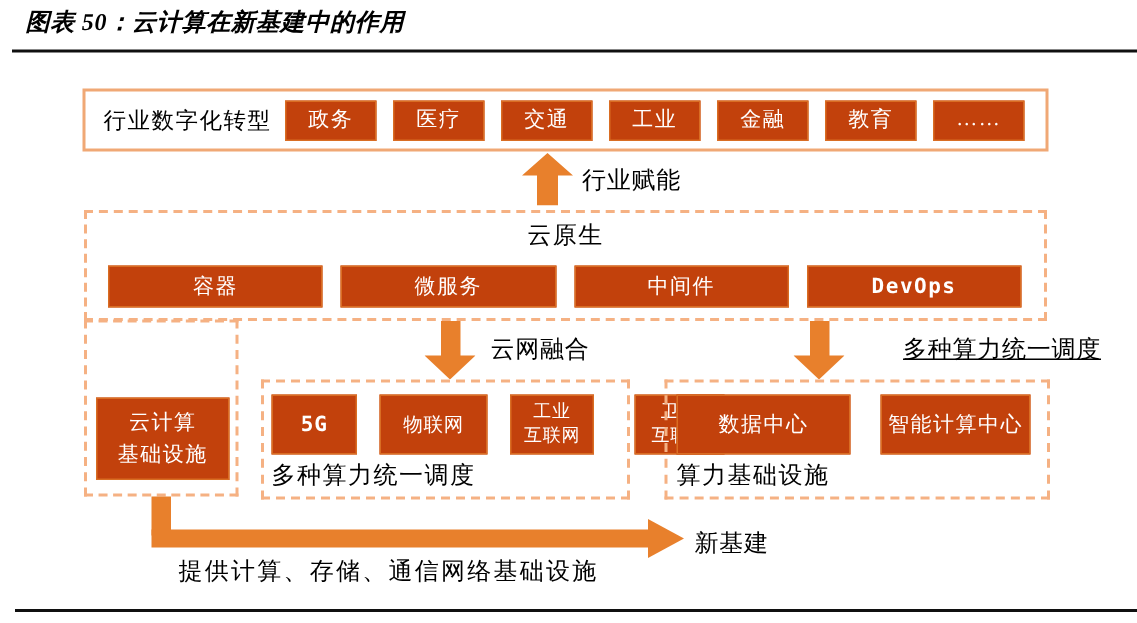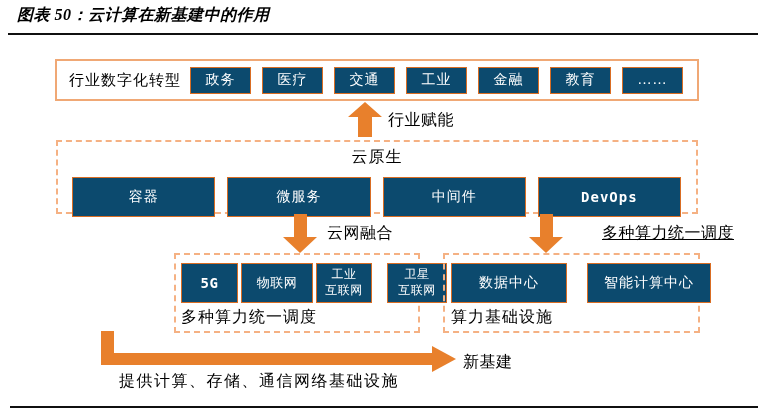--- a/index.html
+++ b/index.html
@@ -15,69 +15,69 @@
   .bottom-rule{position:absolute;left:10px;top:406px;width:748px;height:2px;background:#101010;}
 
   
   .top-box{
     position:absolute;left:55px;top:59px;width:644px;height:42px;box-sizing:border-box;
     border:2px solid #F0A875;display:flex;align-items:center;padding-left:12px;
   }
   .top-label{font-size:15px;letter-spacing:1px;margin-right:9px;white-space:nowrap;}
   .top-items{display:flex;gap:11px;}
   .obox{
-    background:#0c4a6e;border:1px solid #D96D23;color:#fff;box-sizing:border-box;
+    background:#c2410c;border:1px solid #D96D23;color:#fff;box-sizing:border-box;
     display:flex;align-items:center;justify-content:center;text-align:center;
   }
   .top-items .obox{width:61px;height:27px;font-size:14px;letter-spacing:1px;}
 
   
   .cn-box{
     position:absolute;left:56px;top:140px;width:642px;height:74px;box-sizing:border-box;
     border:2px dashed #F5B183;
   }
   .cn-title{position:absolute;left:0;right:0;top:5px;text-align:center;font-size:16px;letter-spacing:1px;}
   .cn-items{position:absolute;left:14px;right:15px;top:35px;display:flex;gap:12px;}
-  .cn-items .obox{flex:1;height:40px;font-size:14px;letter-spacing:1px;}
+  .cn-items .obox{flex:1;height:28px;font-size:14px;letter-spacing:1px;}
 
   .mono{font-family:"DejaVu Sans Mono",monospace;font-weight:bold;}
 
   
   .left-box{
     position:absolute;left:56px;top:213px;width:103px;height:118px;box-sizing:border-box;
     border:2px dashed #F5B183;
   }
   .infra-core{
     position:absolute;left:6px;top:50px;width:89px;height:55px;flex-direction:column;
     font-size:14px;line-height:1.5;letter-spacing:1px;
   }
 
   
   .net-box{
     position:absolute;left:174px;top:253px;width:246px;height:80px;box-sizing:border-box;
     border:2px dashed #F5B183;
   }
-  .net-items{position:absolute;left:5px;top:8px;display:flex;gap:3px;}
+  .net-items{position:absolute;left:5px;top:8px;display:flex;gap:15px;}
   .net-items .obox{height:40px;flex-direction:column;font-size:12px;line-height:1.3;letter-spacing:0.5px;}
   .net-items .obox:nth-child(1){width:57px;font-size:14px;}
   .net-items .obox:nth-child(2){width:72px;font-size:13px;}
   .net-items .obox:nth-child(3){width:56px;}
   .net-items .obox:nth-child(4){width:60px;margin-left:12px;}
   .panel-label{position:absolute;font-size:16px;letter-spacing:1px;white-space:nowrap;}
   .net-label{left:5px;top:52px;}
 
   
   .comp-box{
     position:absolute;left:443px;top:253px;width:257px;height:80px;box-sizing:border-box;
     border:2px dashed #F5B183;
   }
   .comp-items{position:absolute;left:6px;top:8px;display:flex;gap:20px;}
   .comp-items .obox{height:40px;font-size:14px;letter-spacing:1px;}
   .comp-items .obox:nth-child(1){width:116px;}
-  .comp-items .obox:nth-child(2){width:124px;}
+  .comp-items .obox:nth-child(2){width:100px;}
   .comp-label{left:6px;top:52px;}
 
   
   .flabel{position:absolute;font-size:16px;letter-spacing:0.5px;white-space:nowrap;}
 
   
   .arrow-svg{position:absolute;}
   .elbow-v{position:absolute;left:101px;top:331px;width:13px;height:26px;background:#E8802C;}
   .elbow-h{position:absolute;left:101px;top:353px;width:331px;height:12px;background:#E8802C;}
   .elbow-head{
@@ -126,20 +126,26 @@
   <svg class="arrow-svg" style="left:283px;top:214px;" width="34" height="39" viewBox="0 0 34 39">
     <polygon points="17,39 0,23 11,23 11,0 24,0 24,23 34,23" fill="#E8802C"></polygon>
   </svg>
   <span class="flabel" style="left:327px;top:223px;">云网融合</span>
 
   <svg class="arrow-svg" style="left:529px;top:214px;" width="34" height="39" viewBox="0 0 34 39">
     <polygon points="17,39 0,23 11,23 11,0 24,0 24,23 34,23" fill="#E8802C"></polygon>
   </svg>
   <span class="flabel" style="left:602px;top:223px;text-decoration:underline;">多种算力统一调度</span>
 
+  <div class="left-box">
+    <div class="obox infra-core">
+      <span>云计算</span>
+      <span>基础设施</span>
+    </div>
+  </div>
 
   <div class="net-box">
     <div class="net-items">
       <div class="obox">
         <span class="mono">5G</span>
         <span></span>
       </div>
       <div class="obox">
         <span>物联网</span>
         <span></span>

